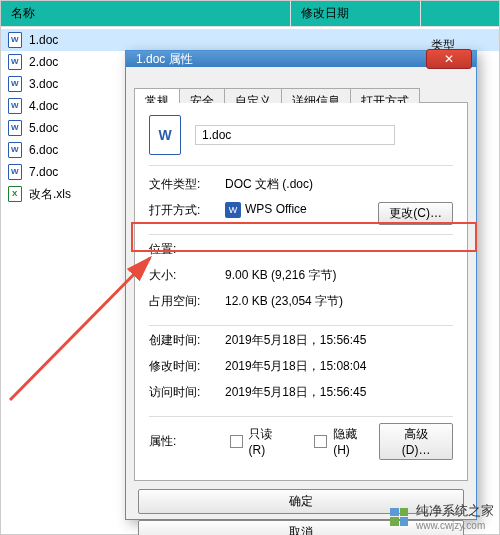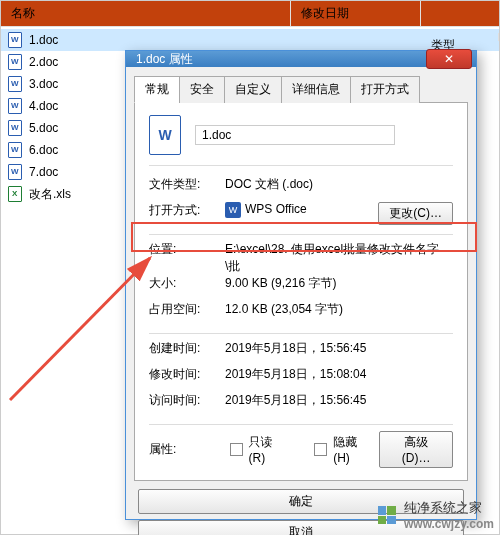--- a/index.html
+++ b/index.html
@@ -1,19 +1,19 @@
 <!DOCTYPE html>
 <html><head>
 <meta charset="utf-8">
 <style>
 * { box-sizing: border-box; margin: 0; padding: 0; font-family: "Microsoft YaHei", Tahoma, sans-serif; }
 body { width: 500px; height: 535px; background: #fff; overflow: hidden; position: relative; font-size: 12px; }
 
 .explorer { width: 100%; height: 535px; background: #fff; border: 1px solid #ccc; }
-.explorer-header { display: flex; height: 26px; border-bottom: 1px solid #e0e0e0; background: #c2410c; }
+.explorer-header { display: flex; height: 26px; border-bottom: 1px solid #e0e0e0; background: #14b8a6; }
 .explorer-header .col { padding: 4px 10px; border-right: 1px solid #e0e0e0; }
 .col-name { width: 290px; }
 .col-date { width: 130px; }
 .col-type { flex: 1; margin-top: 32px; }
 
 .file-list { padding-top: 2px; }
 .file-row { display: flex; align-items: center; height: 22px; padding: 0 6px; }
 .file-row.selected { background: #cde8ff; }
 .file-row .icon { width: 16px; height: 16px; margin-right: 6px; display: flex; align-items: center; justify-content: center; }
 .file-row .fname { color: #000; }
@@ -22,21 +22,21 @@
 .doc-icon::after { content: "W"; position: absolute; font-size: 8px; color: #2a5db0; left: 2px; top: 2px; font-weight: bold; }
 .xls-icon { width: 14px; height: 16px; border: 1px solid #1e7e34; border-radius: 1px; background: #fff; position: relative; }
 .xls-icon::after { content: "X"; position: absolute; font-size: 8px; color: #1e7e34; left: 3px; top: 2px; font-weight: bold; }
 
 .dialog { position: absolute; left: 125px; top: 50px; width: 352px; height: 470px; background: #f0f0f0; border: 1px solid #4a90d9; box-shadow: 4px 4px 12px rgba(0,0,0,0.3); }
 .titlebar { height: 16px; background: linear-gradient(#5b9bd5, #3a7ec2); display: flex; align-items: center; padding: 0 4px 0 10px; }
 .titlebar .title { color: #fff; font-size: 12px; flex: 1; }
 .titlebar .close-btn { width: 46px; height: 20px; background: linear-gradient(#e74c3c,#c0392b); border: 1px solid #922; border-radius: 3px; display: flex; align-items: center; justify-content: center; color: #fff; font-size: 12px; cursor: pointer; }
 
 .tabs { display: flex; margin: 8px 8px 0 8px; border-bottom: 1px solid #aaa; }
-.tab { padding: 4px 10px; border: 1px solid #aaa; border-bottom: none; margin-right: -1px; background: #f0f0f0; position: relative; top: 1px; cursor: pointer; }
+.tab { padding: 4px 10px; border: 1px solid #aaa; border-bottom: none; margin-right: -1px; background: #f0f0f0; position: relative; top: 13px; cursor: pointer; }
 .tab.active { background: #fff; border-bottom: 1px solid #fff; }
 
 .tab-content { background: #fff; margin: 0 8px 8px 8px; border: 1px solid #aaa; border-top: none; padding: 12px 14px; height: 378px; position: relative; }
 
 .file-header { display: flex; align-items: center; padding-bottom: 10px; border-bottom: 1px solid #ddd; margin-bottom: 10px; }
 .file-header .big-icon { width: 32px; height: 40px; border: 1px solid #2a5db0; border-radius: 2px; background: #fff; display: flex; align-items: center; justify-content: center; color: #2a5db0; font-size: 14px; font-weight: bold; }
 .file-header .fname-box { margin-left: 14px; border: 1px solid #ccc; padding: 2px 6px; width: 200px; background: #fff; }
 
 .prop-row { display: flex; align-items: flex-start; min-height: 26px; }
 .prop-row .label { width: 76px; color: #000; }
@@ -57,21 +57,21 @@
 .highlight-box { position: absolute; border: 2px solid #e74c3c; pointer-events: none; }
 .arrow-svg { position: absolute; pointer-events: none; }
 
 .watermark { position: absolute; right: 6px; bottom: 4px; display: flex; align-items: center; gap: 8px; }
 .watermark .wm-logo { width: 18px; height: 18px; display: grid; grid-template-columns: 1fr 1fr; grid-template-rows: 1fr 1fr; gap: 1px; }
 .watermark .wm-logo span:nth-child(1){background:#5b9bd5;}
 .watermark .wm-logo span:nth-child(2){background:#70ad47;}
 .watermark .wm-logo span:nth-child(3){background:#70ad47;}
 .watermark .wm-logo span:nth-child(4){background:#5b9bd5;}
 .watermark .wm-text { font-size: 13px; color: #333; }
-.watermark .wm-url { font-size: 12px; color: #888; display: block; font-weight: bold; }
+.watermark .wm-url { font-size: 10px; color: #888; display: block; }
 
 .advanced-btn { margin-left: auto; }
 </style>
 </head>
 <body>
 
 <div class="explorer">
   <div class="explorer-header">
     <div class="col col-name">名称</div>
     <div class="col col-date">修改日期</div>
@@ -159,21 +159,20 @@
       <span class="label">打开方式:</span>
       <span class="value">
         <span class="wps-icon">W</span><span>WPS Office</span>
       </span>
       <button class="btn change-btn">更改(C)…</button>
     </div>
     <div class="divider"></div>
 
     <div class="prop-row">
       <span class="label">位置:</span>
-      <span class="value">E:\excel\28. 使用excel批量修改文件名字\批</span>
     </div>
     <div class="prop-row">
       <span class="label">大小:</span>
       <span class="value">9.00 KB (9,216 字节)</span>
     </div>
     <div class="prop-row">
       <span class="label">占用空间:</span>
       <span class="value">12.0 KB (23,054 字节)</span>
     </div>
     <div class="divider"></div>

